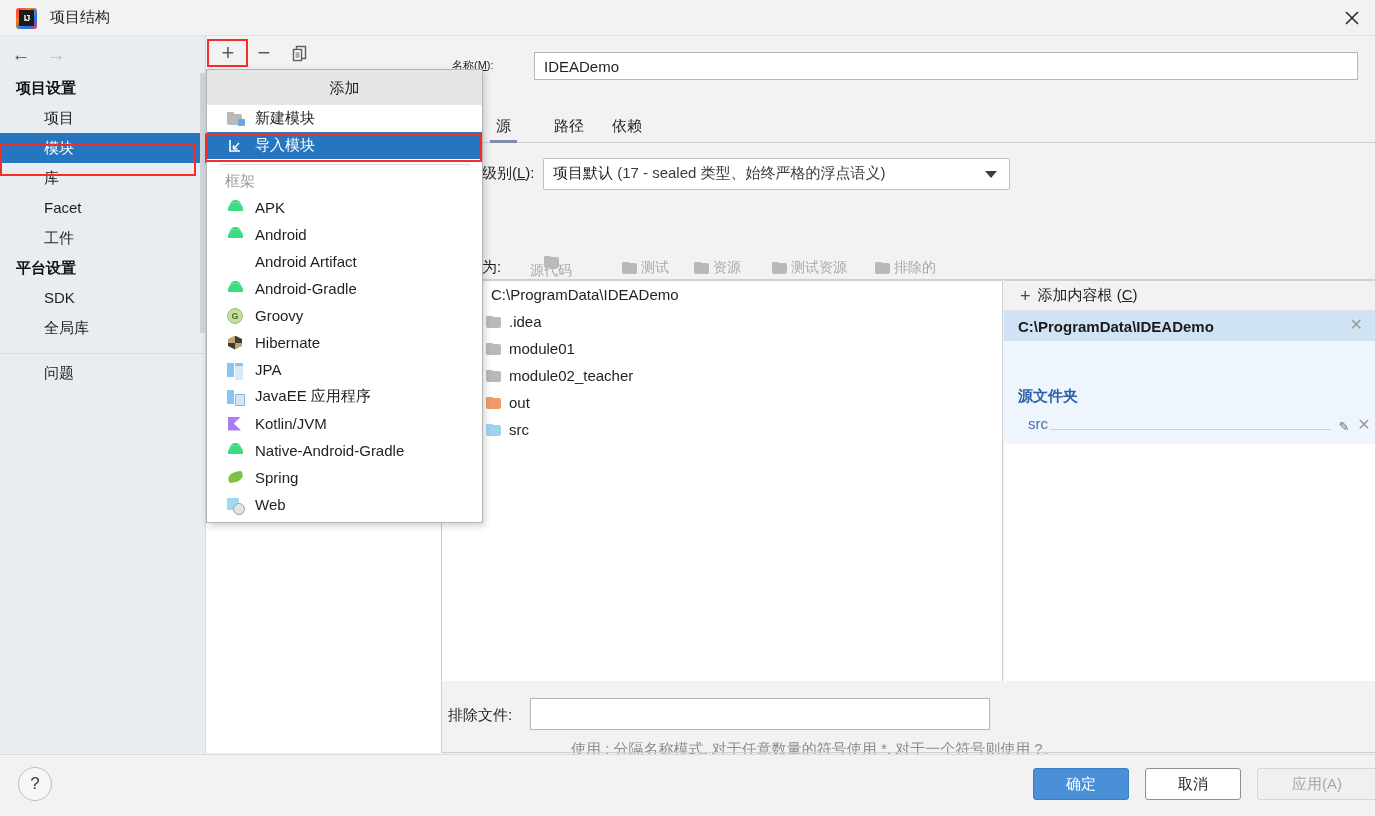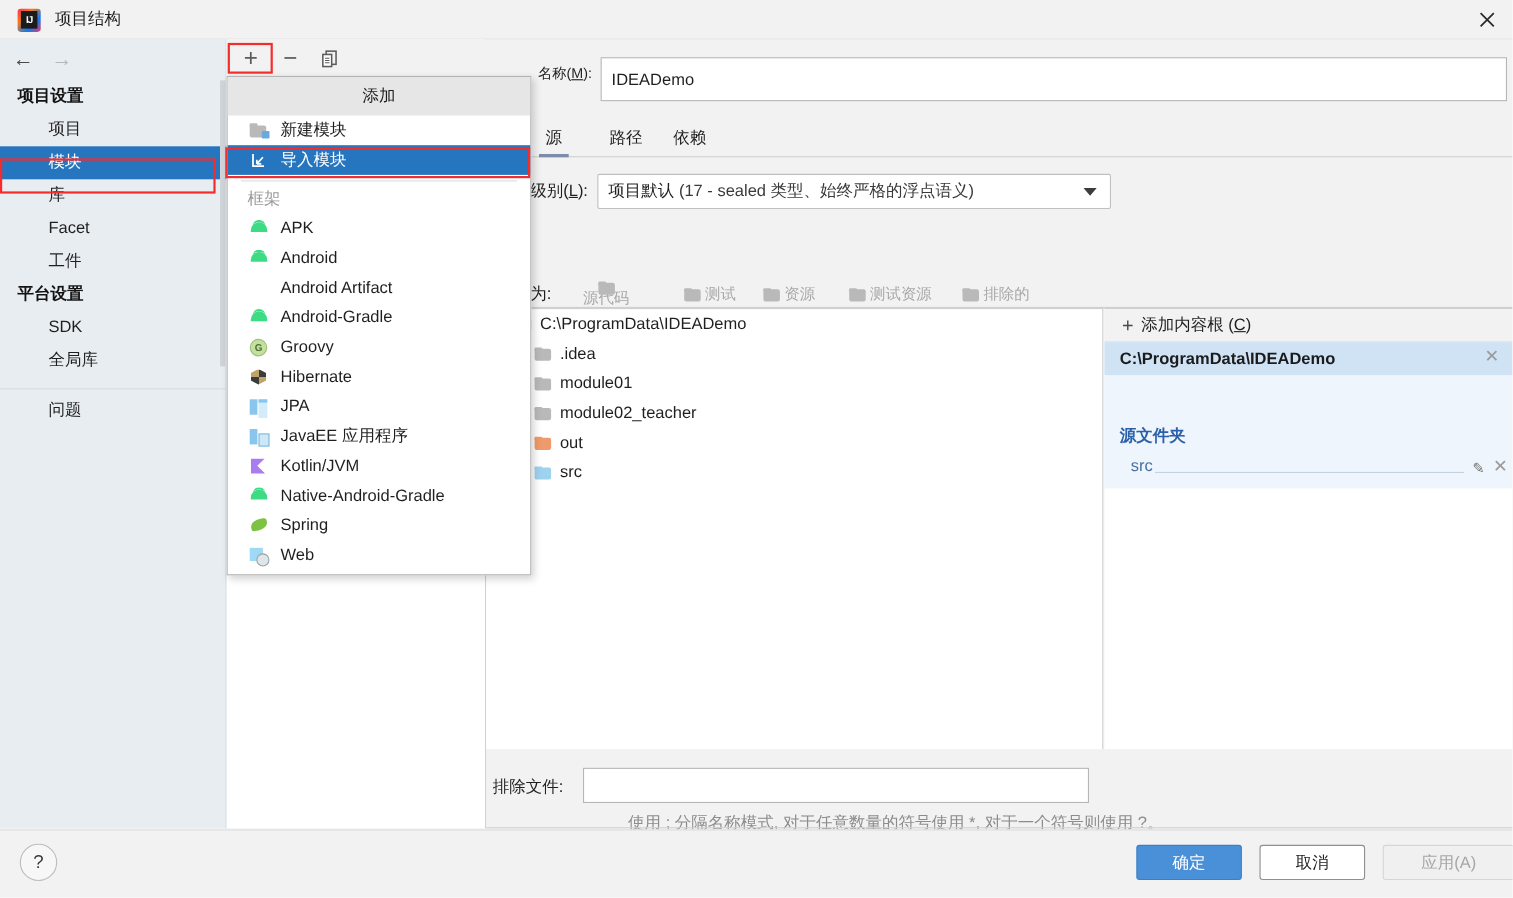--- a/index.html
+++ b/index.html
@@ -135,33 +135,32 @@
     position: absolute; left: 442px; top: 36px;
     width: 933px; height: 717px;
     background: #f2f2f2;
   }
   .name-row {
     position: absolute; left: 0; top: 16px;
     width: 933px; height: 32px;
   }
   .name-label {
     position: absolute; left: 10px; top: 6px;
-    font-size: 13px; color: #1f1f1f; margin-left: 37px;
+    font-size: 11px; color: #1f1f1f;
   }
   .name-label u { text-decoration: underline; }
   .name-input {
     position: absolute; left: 92px; top: 0;
-    width: 824px; height: 40px;
+    width: 824px; height: 28px;
     background: #ffffff;
     border: 1px solid #b6b6b6;
     font-family: "Liberation Sans", sans-serif;
     font-size: 15px; color: #1f1f1f;
     padding: 0 9px;
     outline: none;
-    margin-left: 12px;
   }
 
   .tabbar {
     position: absolute; left: 0; top: 76px;
     width: 933px; height: 31px;
     border-bottom: 1px solid #d0d0d0;
   }
   .tab {
     position: absolute; top: 2px; height: 29px;
     line-height: 24px;

